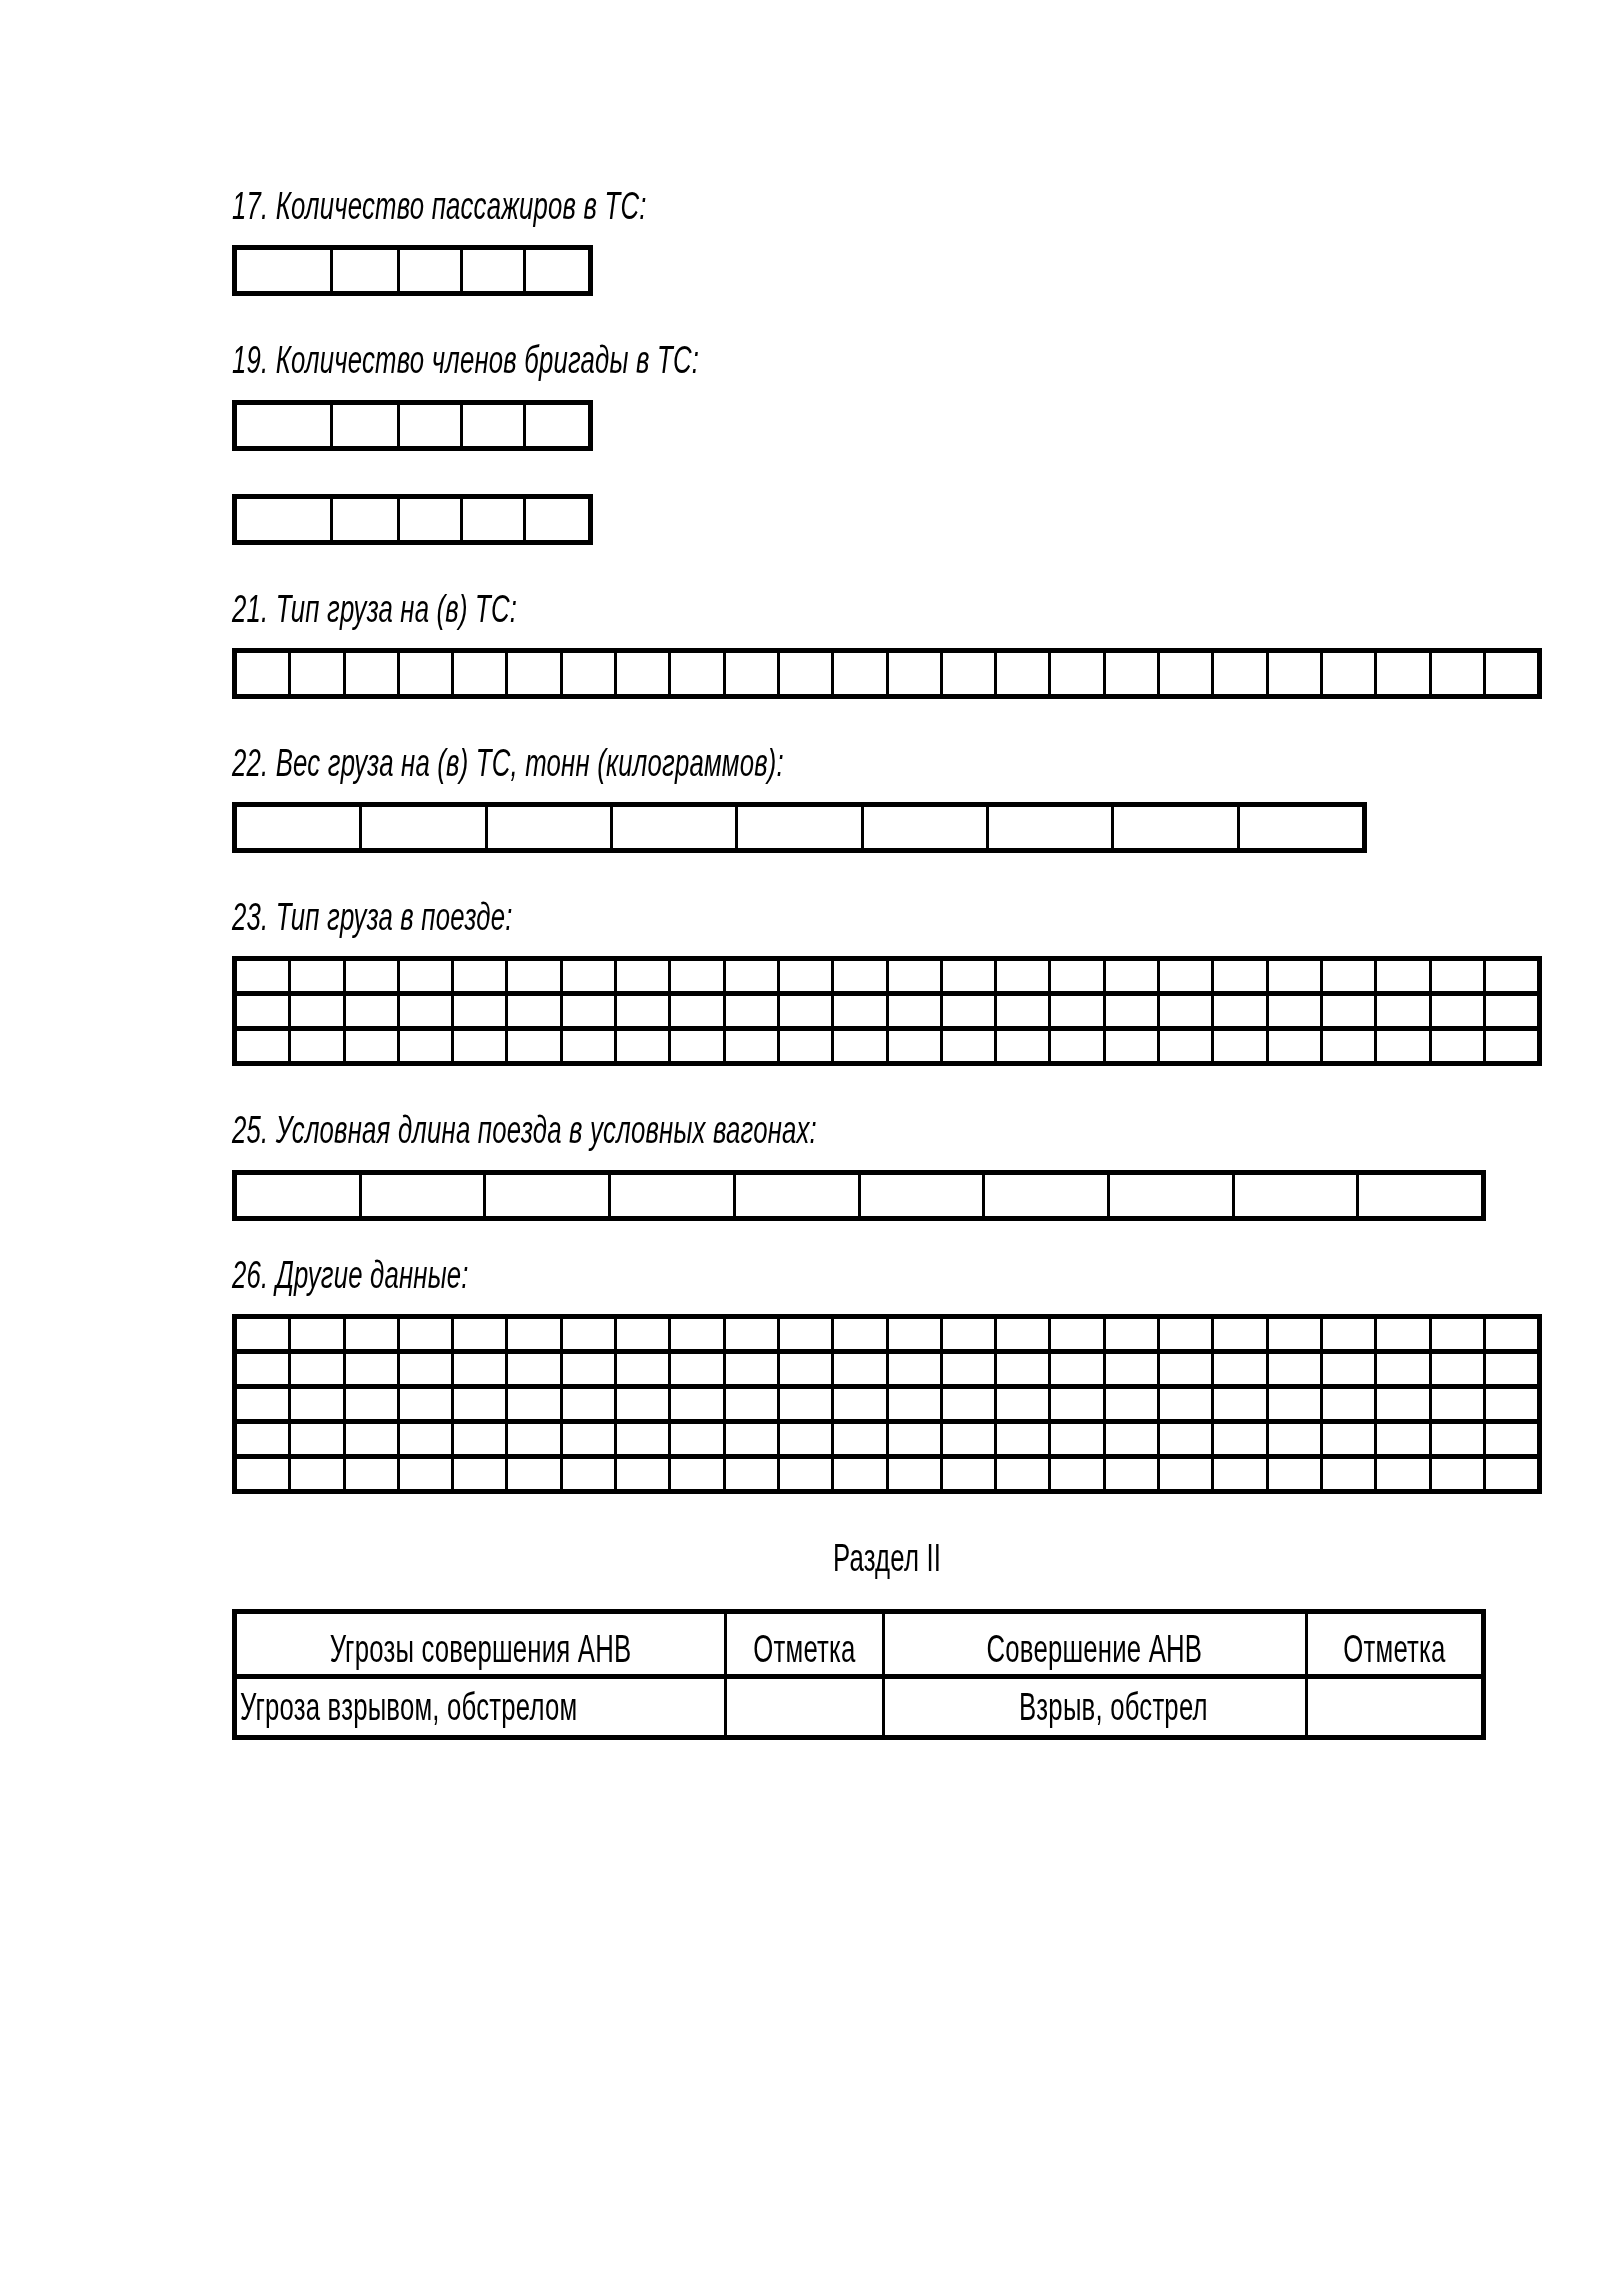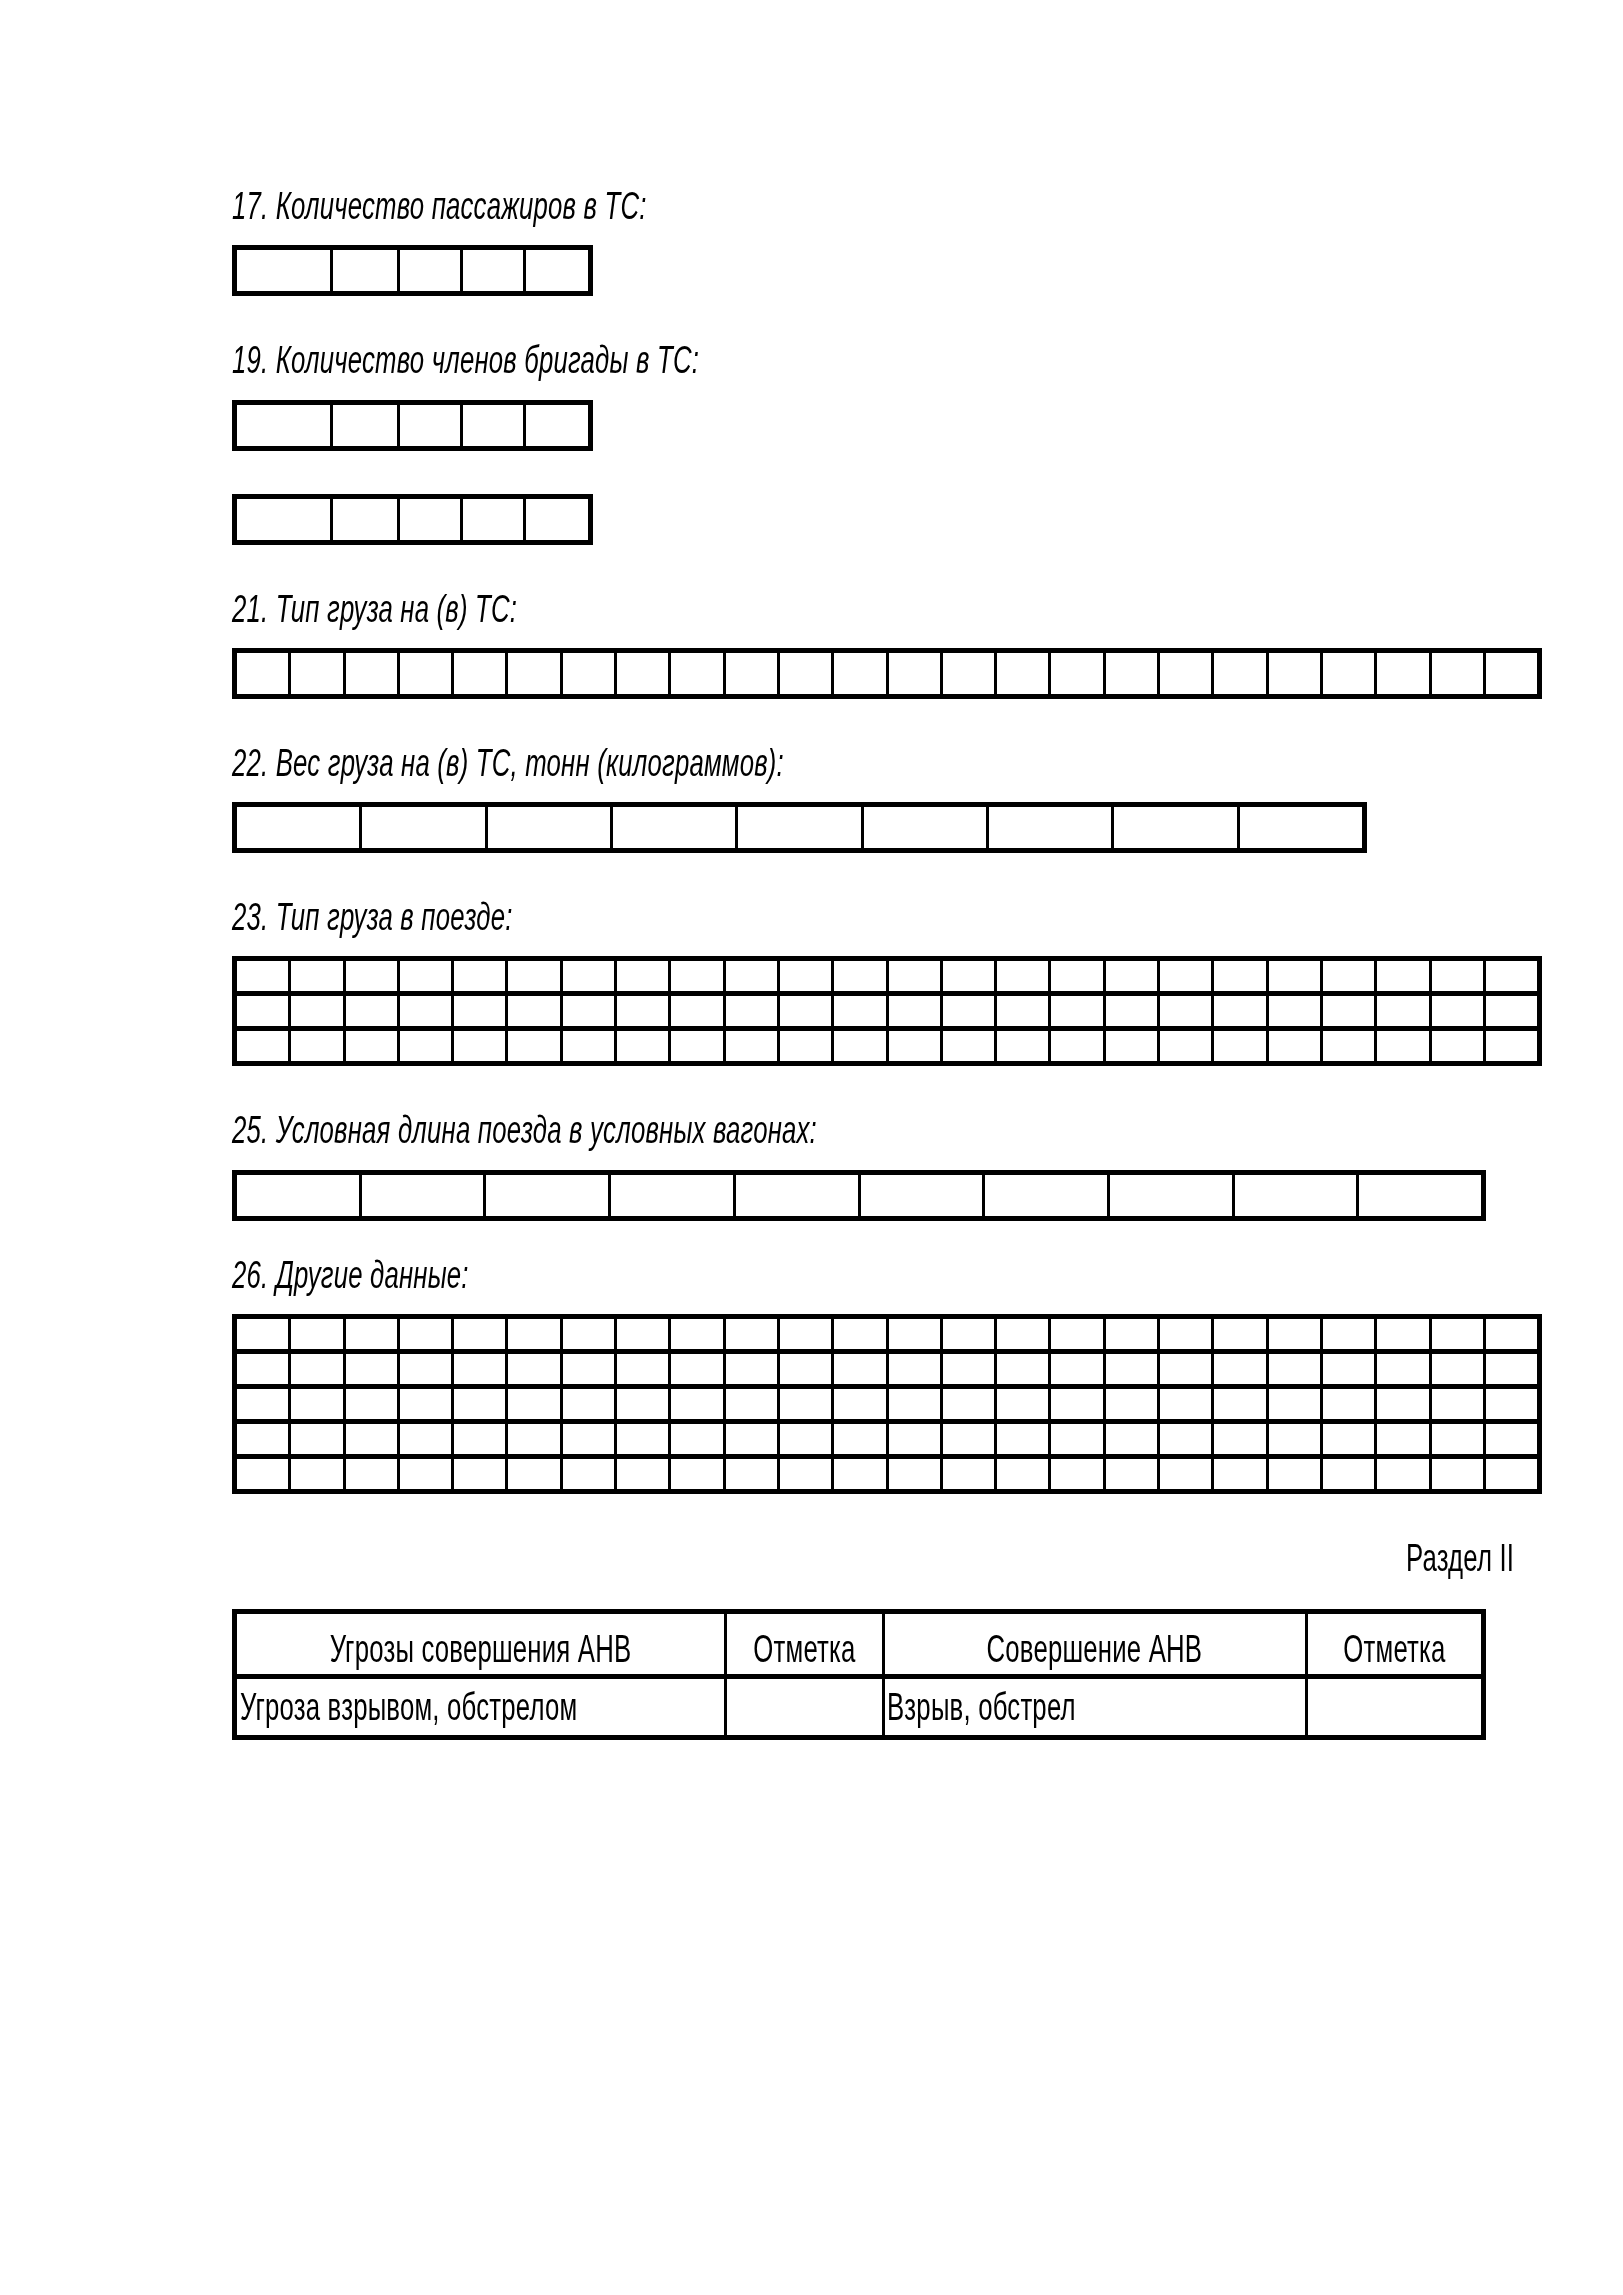--- a/index.html
+++ b/index.html
@@ -44,21 +44,21 @@
     box-sizing:border-box;
     flex:1 1 0;
     border-left:3.3px solid #000;
     background:#fff;
   }
   .grid-cell:first-child{border-left:none;}
   .section-title{
     width:1310px;
     margin-top:19.6px;
     height:42px;
-    text-align:right;
+    text-align:center;
   }
   .section-title .cond{transform-origin:50% 50%;}
   .anv-table{
     margin-top:30px;
     width:1254px;
     border-collapse:collapse;
     table-layout:fixed;
     border:5.9px solid #000;
   }
   .anv-table th,.anv-table td{
@@ -71,21 +71,21 @@
   .anv-table th:first-child,.anv-table td:first-child{border-left:none;}
   .anv-table thead th{
     height:65px;
     border-bottom:5.9px solid #000;
     vertical-align:bottom;
     padding-bottom:6.5px;
   }
   .anv-table tbody td{
     height:61px;
     vertical-align:bottom;
-    text-align:left;
+    text-align:right;
     padding-bottom:9.2px;
     padding-left:2.6px;
   }
   .anv-table .cond{line-height:39px;}
   .anv-table thead .cond{transform-origin:50% 50%;}
 </style>
 </head>
 <body>
 
 <div class="page">

